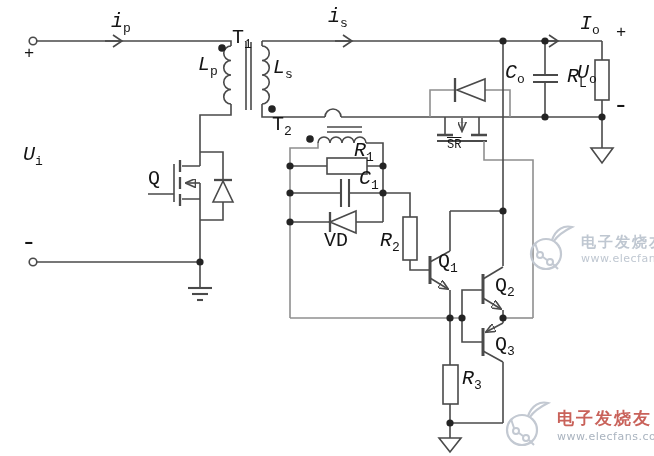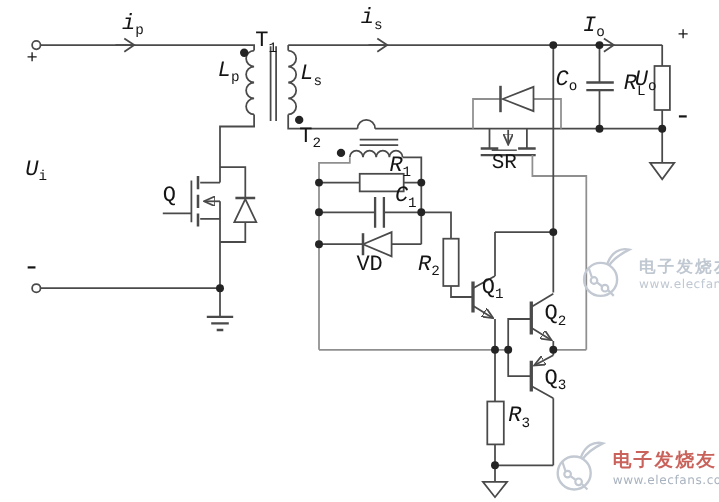--- a/index.html
+++ b/index.html
@@ -24,21 +24,21 @@
   svg.schematic circle.term{fill:#ffffff;}
   .lbl{
     position:absolute;line-height:1;white-space:nowrap;
     font-size:20px;color:#151515;
     font-family:Liberation Mono, monospace;
   }
   .lbl .it{font-style:italic;}
   .lbl sub{font-size:13px;line-height:1;font-style:normal;}
   .sm{font-size:17px;}
   .big{font-size:26px;}
-  .f19{font-size:19px;}
+  .f19{font-size:12px;}
   .overline{text-decoration:overline;}
   .wm{position:absolute;display:flex;align-items:center;gap:5px;
       font-family:"DejaVu Sans", sans-serif;}
   .wm-text{display:flex;flex-direction:column;}
   .wm-brand{font-weight:bold;font-size:15px;letter-spacing:2px;color:#bfc7d1;}
   .wm-url{font-size:11px;color:#bfc7d1;letter-spacing:0.5px;}
   .wm-bottom .wm-brand{font-size:17px;color:#c9625a;}
   .wm-bottom .wm-url{color:#a9b3bf;}
   .wm svg{flex:0 0 auto;}
   .wm .logo-stroke{fill:none;stroke:#c3c9d2;stroke-width:2.2;}
@@ -224,21 +224,21 @@
       <circle class="dot" cx="462" cy="318" r="3.6"></circle>
       <circle class="dot" cx="503" cy="318" r="3.6"></circle>
       <circle class="dot" cx="450" cy="423" r="3.6"></circle>
       <circle class="dot" cx="200" cy="262" r="3.6"></circle>
     </g>
   </svg>
 
   <div class="lbl" style="left:111px;top:12px"><span class="it">i</span><sub>p</sub></div>
   <div class="lbl" style="left:232px;top:28px"><span>T</span><sub>1</sub></div>
   <div class="lbl" style="left:328px;top:7px"><span class="it">i</span><sub>s</sub></div>
-  <div class="lbl" style="left:530px;top:14px"><span class="it">I</span><sub>o</sub></div>
+  <div class="lbl" style="left:580px;top:14px"><span class="it">I</span><sub>o</sub></div>
   <div class="lbl sm" style="left:616px;top:24px"><span>+</span></div>
   <div class="lbl" style="left:505px;top:63px"><span class="it">C</span><sub>o</sub></div>
   <div class="lbl" style="left:567px;top:67px"><span class="it">R</span><sub>L</sub></div>
   <div class="lbl" style="left:577px;top:63px"><span class="it">U</span><sub>o</sub></div>
   <div class="lbl big" style="left:613px;top:93px"><span>-</span></div>
   <div class="lbl" style="left:198px;top:55px"><span class="it">L</span><sub>p</sub></div>
   <div class="lbl" style="left:273px;top:58px"><span class="it">L</span><sub>s</sub></div>
   <div class="lbl" style="left:23px;top:145px"><span class="it">U</span><sub>i</sub></div>
   <div class="lbl sm" style="left:24px;top:45px"><span>+</span></div>
   <div class="lbl big" style="left:21px;top:230px"><span>-</span></div>

